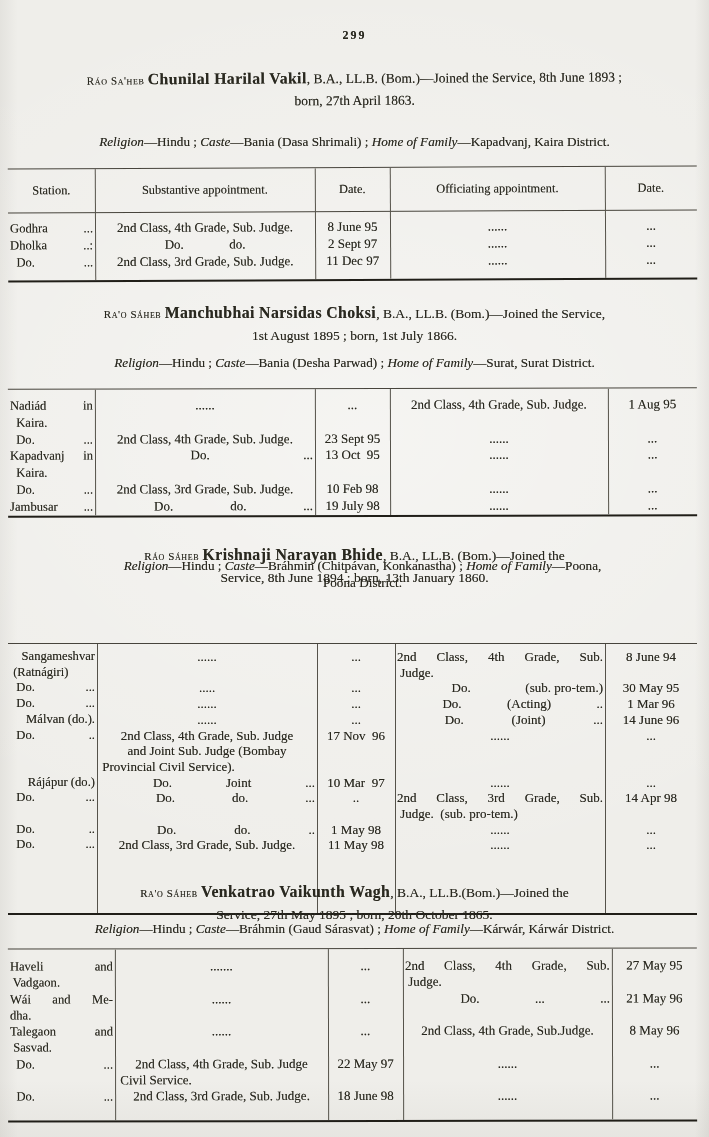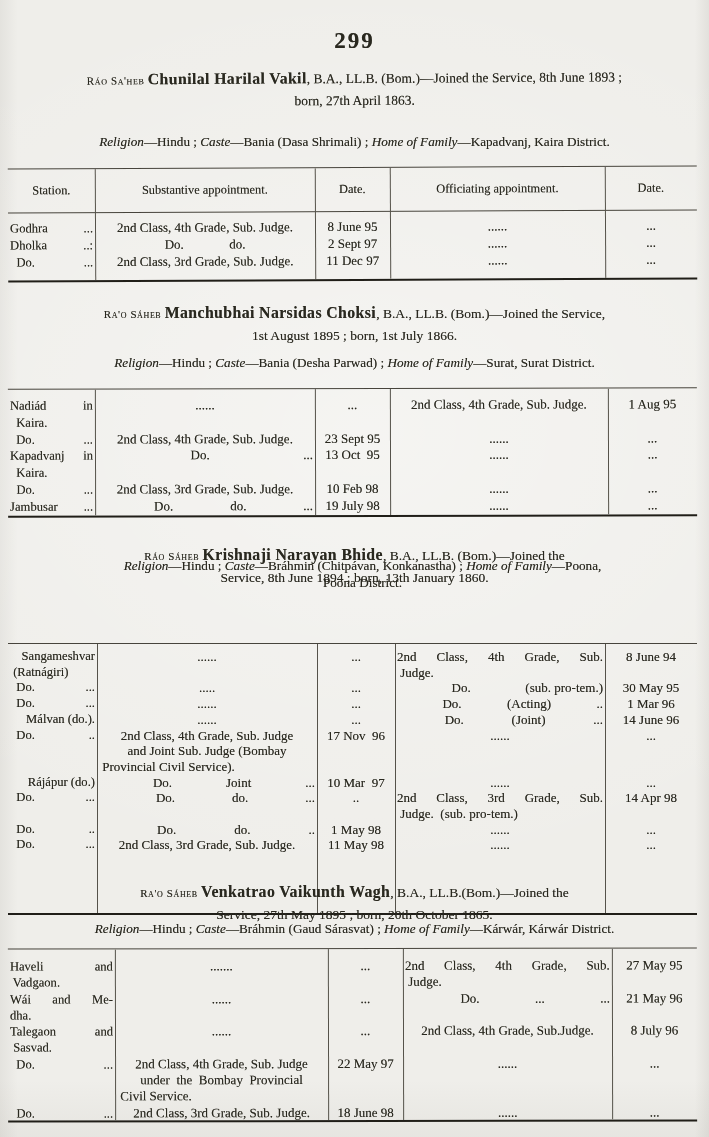--- a/index.html
+++ b/index.html
@@ -9,21 +9,21 @@
     color:#29281f;
     background:
       radial-gradient(900px 700px at 52% 38%, rgba(255,255,255,.38), rgba(0,0,0,0) 65%),
       linear-gradient(90deg, rgba(95,90,78,.08) 0, rgba(0,0,0,0) 2.5%),
       linear-gradient(270deg, rgba(95,90,78,.09) 0, rgba(0,0,0,0) 2%),
       linear-gradient(0deg, rgba(95,90,78,.06) 0, rgba(0,0,0,0) 5%),
       #efeeea;
     text-shadow:0 0 .6px rgba(45,43,36,.55);
   }
   .pageno{position:absolute;top:28px;left:0;width:100%;text-align:center;
-    font-size:23px;font-weight:bold;letter-spacing:2px;}
+    font-size:12px;font-weight:bold;letter-spacing:2px;}
   .ehead{position:absolute;left:0;width:100%;text-align:center;line-height:19px;font-size:13.5px;}
   .ehead .prefix{font-variant:small-caps;font-size:11px;letter-spacing:.6px;}
   .ehead .ename{font-weight:bold;font-size:15.8px;letter-spacing:.4px;margin-top:8px;}
   .ehead .hrest{font-size:13.5px;}
   .ehead .hline2{font-size:13.5px;margin-top:2px;}
   .e1{top:68px;transform:rotate(-.35deg);}
   .e2{top:303px;}
   .e3{top:545px;}
   .e4{top:882px;}
   .religion{position:absolute;left:0;width:100%;text-align:center;font-size:13.2px;
@@ -471,30 +471,29 @@
           <div class="tcell c1">
             <div class="tline">......</div>
           </div>
           <div class="tcell c2">
             <div class="tline">...</div>
           </div>
           <div class="tcell c3">
             <div class="tline">2nd Class, 4th Grade, Sub.Judge.</div>
           </div>
           <div class="tcell c4">
-            <div class="tline">8 July 96</div>
+            <div class="tline">8 May 96</div>
           </div>
         </div>
         <div class="trow">
           <div class="tcell c0">
             <div class="tline spread"><span>  Do.</span><span>...</span></div>
           </div>
           <div class="tcell c1">
             <div class="tline">2nd Class, 4th Grade, Sub. Judge</div>
-            <div class="tline">under  the  Bombay  Provincial</div>
             <div class="tline spread"><span> Civil Service.</span><span></span></div>
           </div>
           <div class="tcell c2">
             <div class="tline">22 May 97</div>
           </div>
           <div class="tcell c3">
             <div class="tline">......</div>
           </div>
           <div class="tcell c4">
             <div class="tline">...</div>

